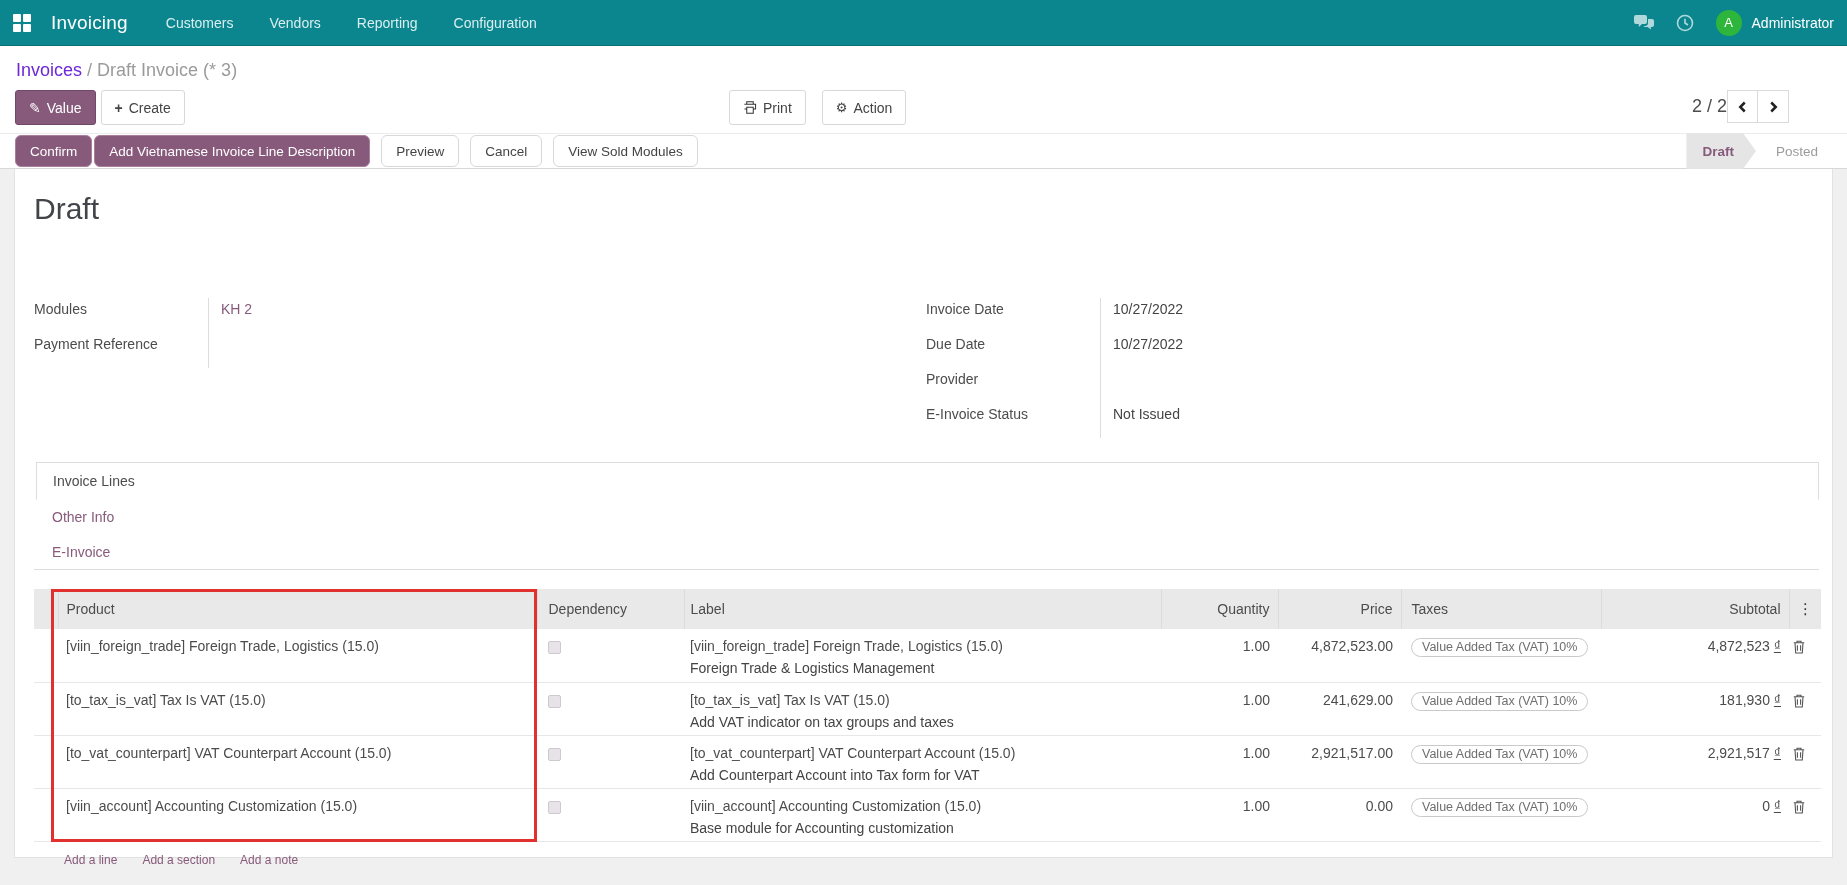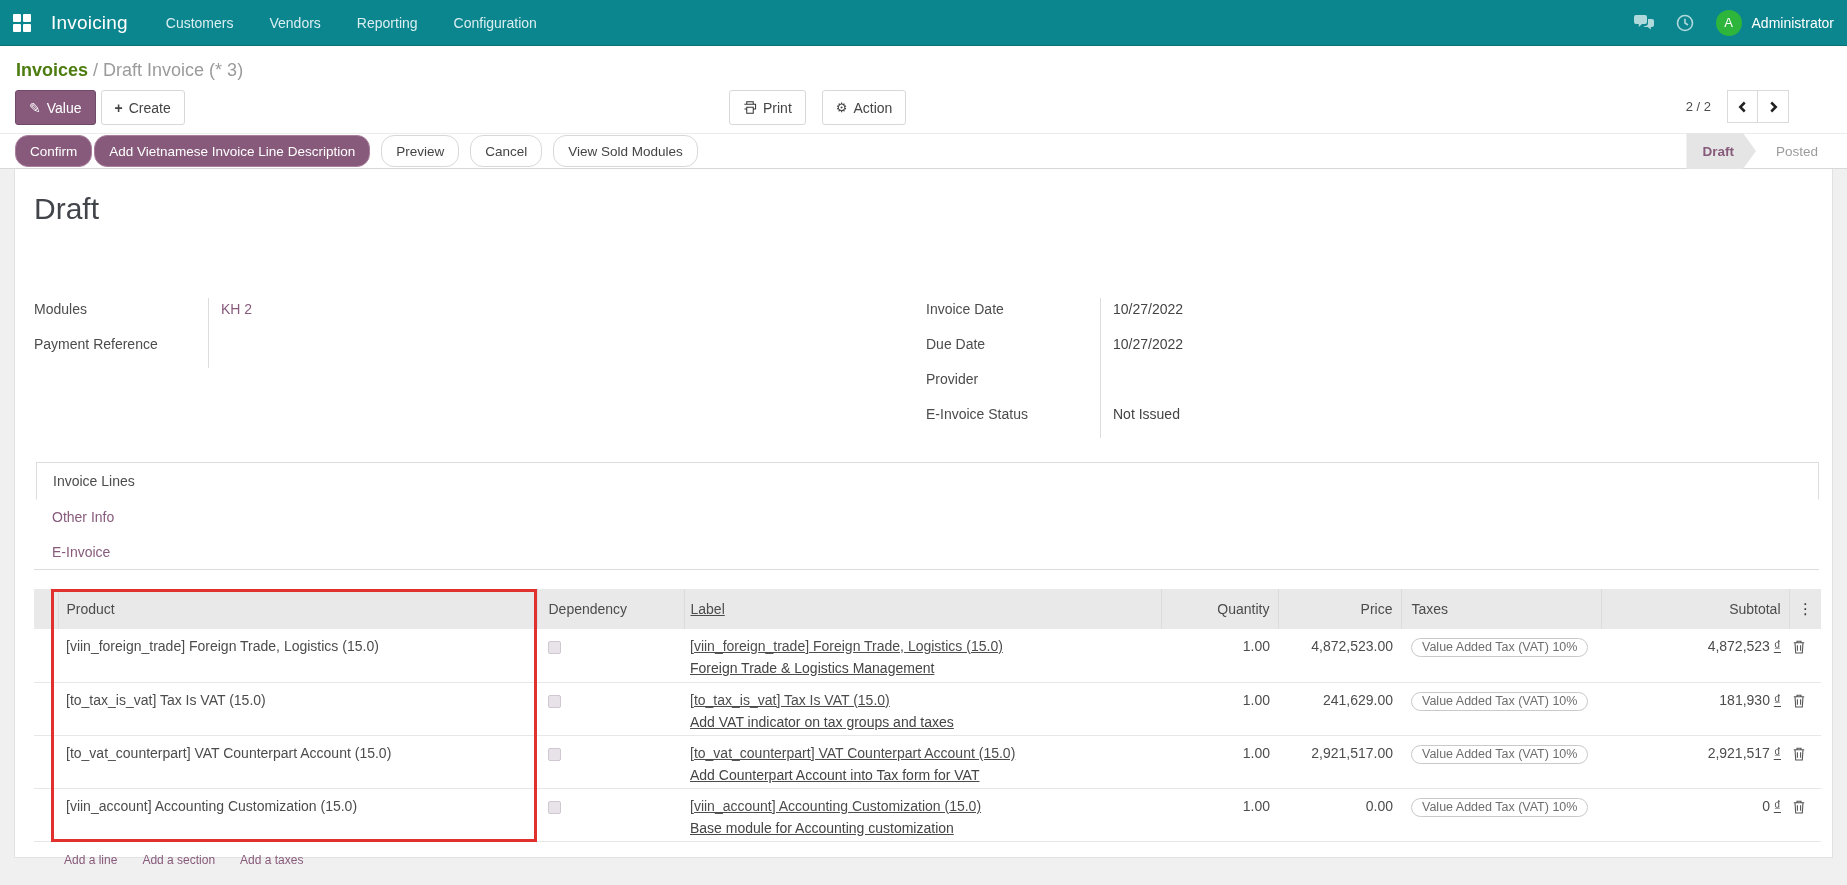--- a/index.html
+++ b/index.html
@@ -17,40 +17,40 @@
   .nav-item { color:#d9eef0; font-size:14px; cursor:pointer; }
   .nav-right { margin-left:auto; display:flex; align-items:center; gap:22px; }
   .nav-ic { opacity:.85; cursor:pointer; display:flex; align-items:center; }
   .avatar { width:26px; height:26px; border-radius:50%; background:#2eb53c; color:#fff; font-size:13px;
             display:flex; align-items:center; justify-content:center; }
   .username { color:#fff; font-size:14px; margin-left:-12px; cursor:pointer; }
 
   
   .control-panel { background:#fff; }
   .breadcrumb-row { padding:14px 0 4px 16px; font-size:18px; }
-  .bc-parent { color:#4d7c0f; cursor:pointer;font-weight:bold; }
+  .bc-parent { color:#6d28d9; cursor:pointer; }
   .bc-sep, .bc-current { color:#9b9b9b; }
   .cp-buttons { position:relative; height:48px; }
   .cp-left { position:absolute; left:15px; top:5px; display:flex; gap:5px; }
   .btn { font-size:14px; height:35px; display:inline-flex; align-items:center; gap:6px; padding:0 13px;
          border-radius:3px; cursor:pointer; background:#fff; border:1px solid #d8d8d8; color:#444; }
   .btn-primary { background:#875A7B; border-color:#70496a; color:#fff; }
   .cp-center { position:absolute; left:729px; top:5px; display:flex; gap:16px; }
   .cp-right { position:absolute; right:58px; top:5px; display:flex; align-items:center; }
-  .pager-text { font-size:13px; color:#4c4c4c; margin-right:16px; }
+  .pager-text { font-size:18px; color:#4c4c4c; margin-right:0; }
   .pager-btns { display:flex; }
   .pager-btn { width:31px; height:33px; background:#fff; border:1px solid #dadada; display:flex;
                align-items:center; justify-content:center; cursor:pointer; }
   .pager-btn + .pager-btn { border-left:none; }
 
   
   .statusbar { background:#fff; border-top:1px solid #ececec; border-bottom:1px solid #d8d8d8;
                height:36px; display:flex; align-items:center; padding-left:15px; }
   .sb-btn { height:32px; font-size:13.5px; padding:0 14px; cursor:pointer; background:#fff;
-            border:1px solid #d8d8d8; border-radius:13px; color:#444; }
+            border:1px solid #d8d8d8; border-radius:6px; color:#444; }
   .sb-primary { background:#875A7B; color:#fff; border:1px solid #a97f9c; }
   .sb-btn + .sb-primary { margin-left:2px; }
   .sb-sec { margin-left:11px; }
   .sb-states { margin-left:auto; display:flex; align-items:center; height:100%; margin-right:13px; }
   .state-arrow { background:#e5e5e5; color:#875A7B; font-weight:bold; font-size:13.5px;
                  height:36px; display:flex; align-items:center; padding:0 22px 0 16px; cursor:pointer;
                  clip-path:polygon(0 0, calc(100% - 13px) 0, 100% 50%, calc(100% - 13px) 100%, 0 100%); }
   .state-plain { color:#9b9b9b; font-size:13.5px; padding:0 16px 0 20px; cursor:pointer; }
 
   
@@ -78,21 +78,21 @@
   .table-wrap { position:relative; margin-top:19px; }
   table { border-collapse:collapse; table-layout:fixed; width:1787px; font-size:14px; }
   th { background:#e9e9e9; height:40px; font-weight:normal; color:#4c4c4c; text-align:left;
        padding:0 8px; border-left:1px solid #dcdcdc; cursor:pointer; }
   th:first-child { border-left:none; }
   th.num, td.num { text-align:right; }
   td { height:53px; vertical-align:top; padding:9px 8px 0 8px; border-bottom:1px solid #e7e7e7; background:#fff; }
   .col-handle { width:24px; }
   .col-product { width:479px; }
   .col-dep { width:147px; padding-left:11px; }
-  .col-label { width:477px; padding-left:6px;text-decoration:underline; }
+  .col-label { width:477px; padding-left:6px; }
   .col-qty { width:117px; }
   .col-price { width:123px; }
   .col-taxes { width:200px; padding-left:10px; }
   .col-subtotal { width:188px; }
   .col-actions { width:32px; padding-left:4px; }
   th.col-actions { text-align:right; padding-right:8px; font-size:15px; color:#333; }
   .label2 { margin-top:6px; color:#444; }
   .checkbox { width:13px; height:13px; display:inline-block; background:#e8e3e8;
               border:1px solid #cfc8d0; border-radius:2px; margin-top:3px; cursor:pointer; }
   .tax-pill { display:inline-block; border:1px solid #c9c9c9; border-radius:20px; color:#6e6e6e;
@@ -343,20 +343,20 @@
                       <path d="M.8 2.8h10.4M4 2.8V1.2h4v1.6M2 2.8l.7 10.2h6.6l.7-10.2M4.4 5.2v5.6M7.6 5.2v5.6" fill="none" stroke="#555" stroke-width="1.1"></path>
                     </svg>
       </span>
     </td>
   </tr>
 </tbody>
         </table>
         <div class="line-links">
           <span class="line-link">Add a line</span>
           <span class="line-link">Add a section</span>
-          <span class="line-link">Add a taxes</span>
+          <span class="line-link">Add a note</span>
         </div>
       </div>
     </div>
   </div>
 
   <div class="bottom-strip"></div>
 </div>
 
 </body></html>

